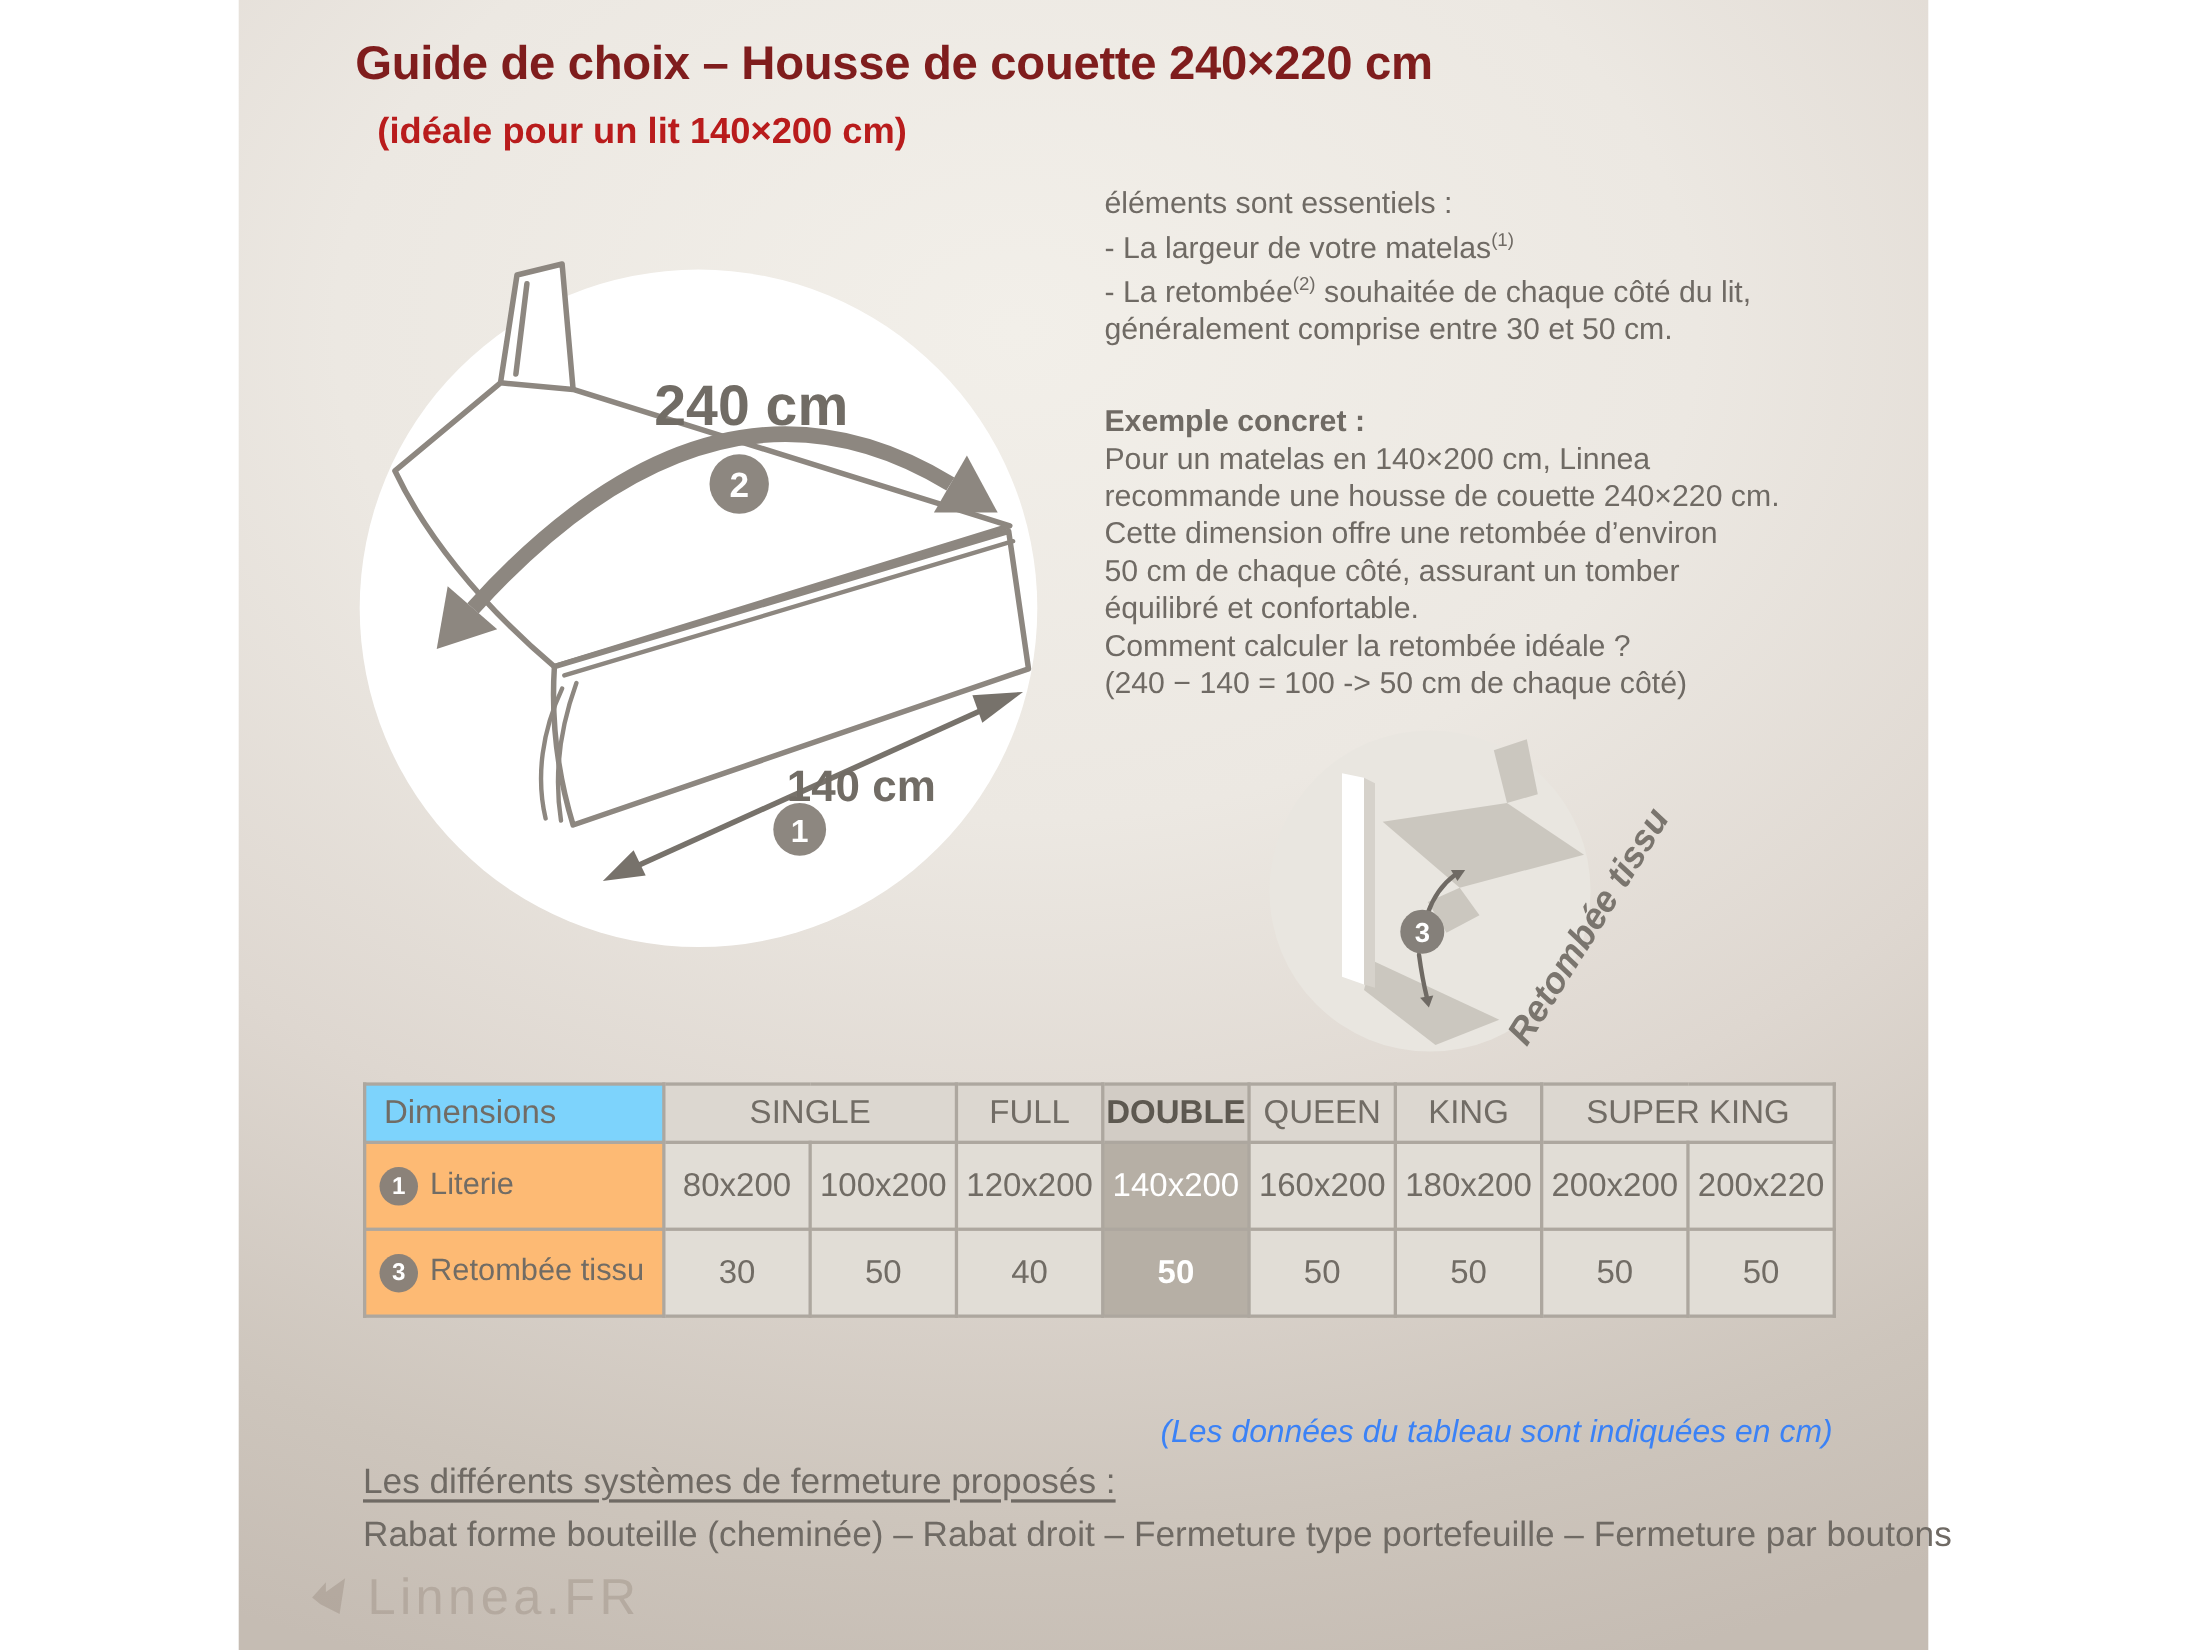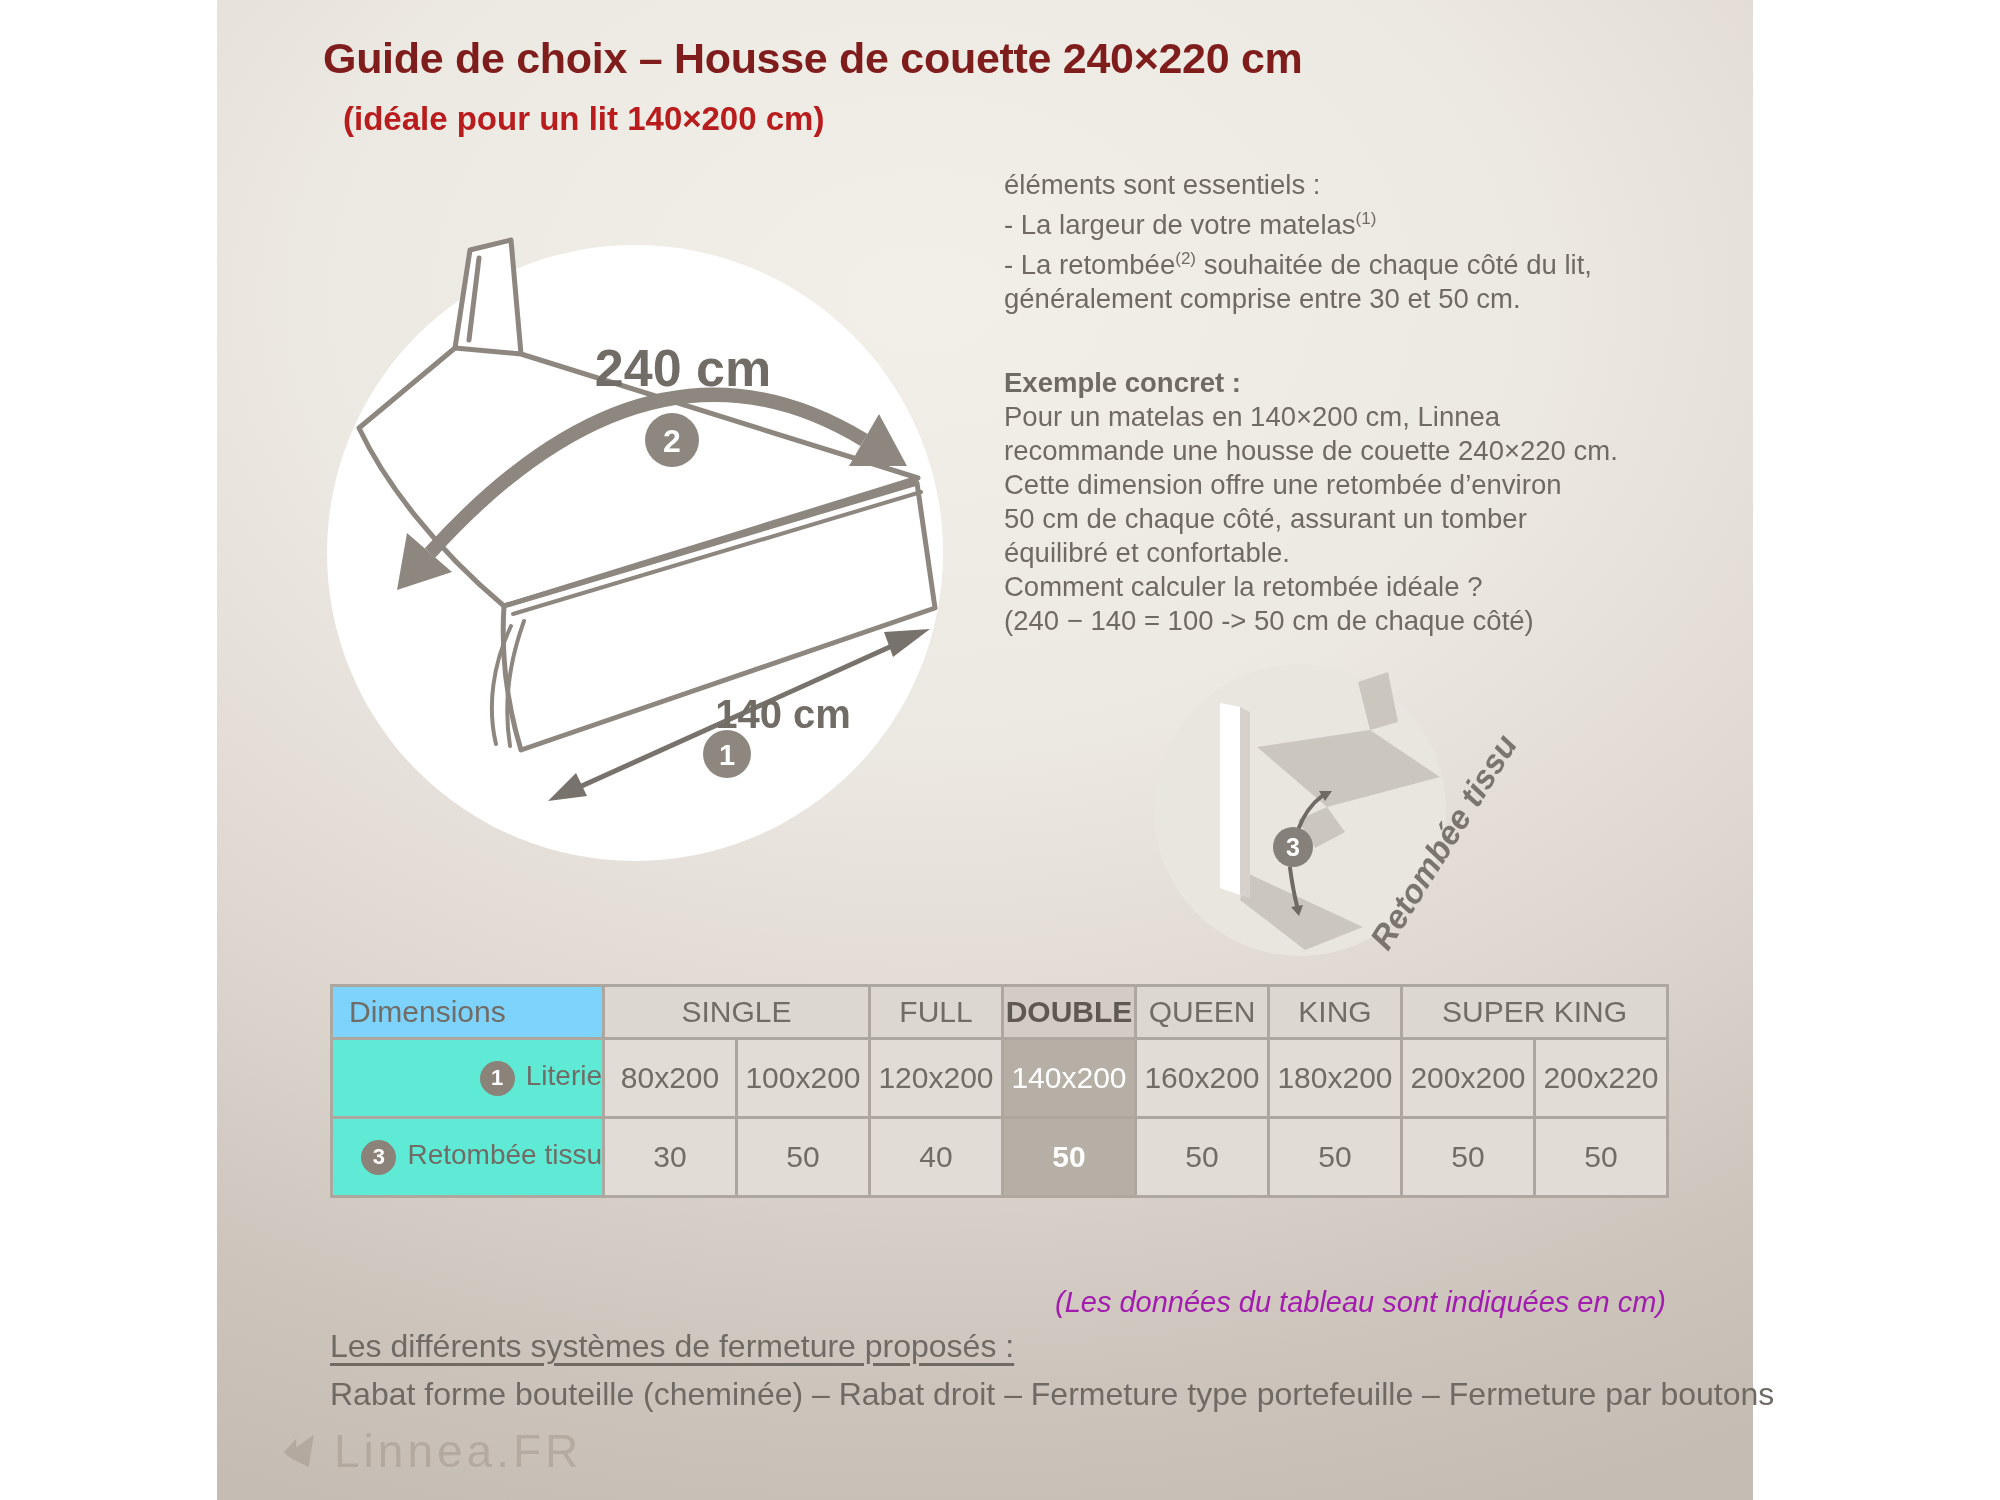--- a/index.html
+++ b/index.html
@@ -13,34 +13,34 @@
     position:absolute;left:217px;top:0;width:1536px;height:1500px;
     background:radial-gradient(115% 85% at 46% 20%, #f2efe9 0%, #ece8e2 35%, #ded7d0 62%, #cdc5bc 85%, #c5bcb3 100%);
   }
   .page-title{left:323px;top:34px;font-size:43px;font-weight:700;color:#7f1d1d;letter-spacing:-0.3px;}
   .page-subtitle{left:343px;top:100px;font-size:33px;font-weight:700;color:#b91c1c;}
   .textline{font-size:27.5px;line-height:34px;white-space:nowrap;color:#6f6a64;}
   .intro{left:1004px;top:168px;}
   .example{left:1004px;top:366px;}
   .bold{font-weight:700;}
   sup{font-size:17px;}
-  .note{left:1000px;top:1286px;width:666px;text-align:right;font-style:italic;font-size:29px;color:#a21caf;}
+  .note{left:1000px;top:1286px;width:666px;text-align:right;font-style:italic;font-size:29px;color:#3b82f6;}
   .closures-h{left:330px;top:1328px;font-size:32px;text-decoration:underline;text-underline-offset:6px;}
   .closures-t{left:330px;top:1376px;font-size:32px;white-space:nowrap;}
   .watermark{left:280px;top:1424px;display:flex;align-items:center;gap:14px;opacity:0.42;}
   .watermark .wm-text{font-size:46px;letter-spacing:4px;color:#9a8d81;}
   
   .size-table{position:absolute;left:330px;top:984px;border-collapse:collapse;font-size:30px;color:#716c65;}
   .size-table td{border:3px solid #ada79f;text-align:center;padding:0;}
   .size-table .h{height:50px;background:#dcd7d0;font-weight:400;}
   .size-table .dimh{text-align:left;padding-left:16px;background:#7dd3fc;}
   .size-table .hd{font-weight:700;color:#5d5850;background:#d2ccc5;}
   .size-table .r td{height:76px;background:#e1ddd6;}
   .size-table .r .rlabel{
-    text-align:right;padding-left:12px;background:#5eead4;font-size:28px;white-space:nowrap;
+    text-align:left;padding-left:12px;background:#fdba74;font-size:28px;white-space:nowrap;
   }
   .size-table .hl{background:#b6afa5 !important;color:#ffffff;}
   .size-table .hlb{font-weight:700;}
   .badge{
     display:inline-flex;width:35px;height:35px;border-radius:50%;background:#8b8279;color:#fff;
     align-items:center;justify-content:center;font-size:22px;font-weight:700;margin-right:11px;
     vertical-align:middle;flex:none;
   }
 </style>
 </head>

